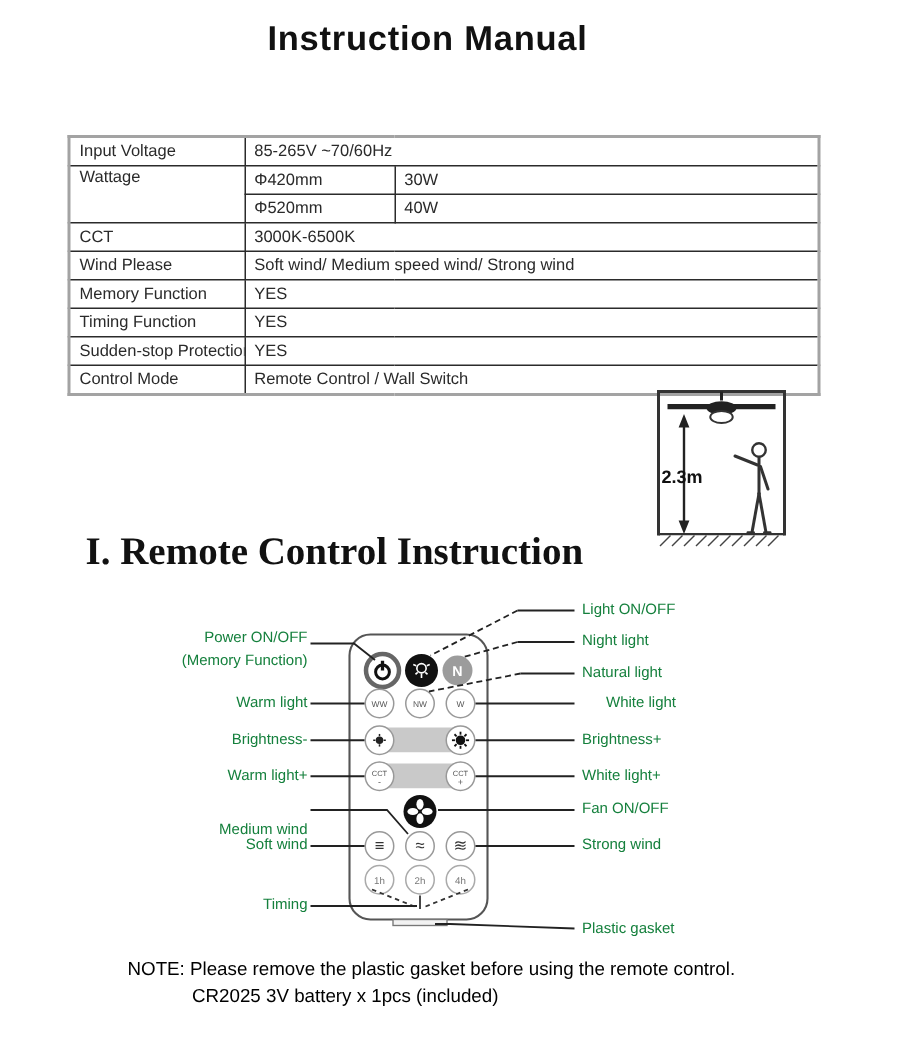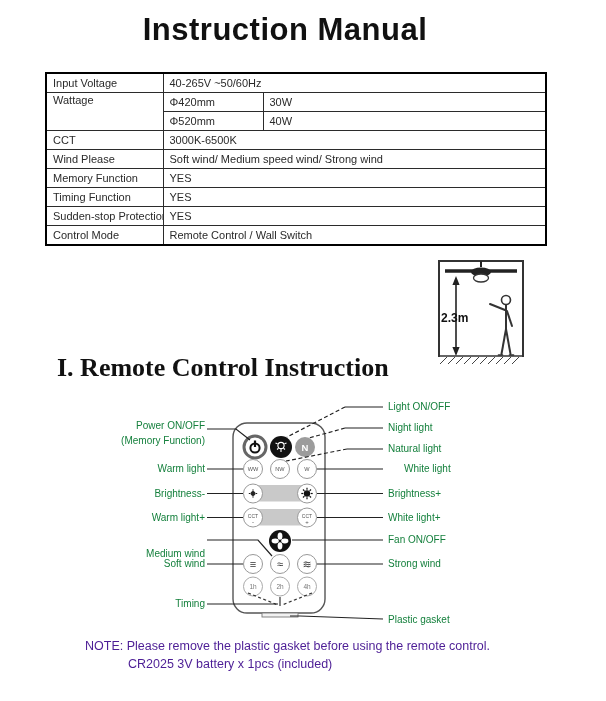--- a/index.html
+++ b/index.html
@@ -2,56 +2,56 @@
 <html><head>
 <meta charset="utf-8">
 <style>
   html,body{margin:0;padding:0;}
   body{
     width:606px;height:701px;position:relative;background:#ffffff;
     font-family:"Liberation Sans",sans-serif;color:#1d1d1d;overflow:hidden;
   }
   .page-title{
     position:absolute;top:12px;left:0;width:570px;text-align:center;
-    font-size:31px;font-weight:bold;letter-spacing:0.5px;color:#111;
+    font-size:23px;font-weight:bold;letter-spacing:0.5px;color:#111;
   }
   table.spec{
-    position:absolute;left:45px;top:72px;width:500px;
+    position:absolute;left:45px;top:90px;width:500px;
     border-collapse:collapse;table-layout:fixed;
-    border:2px solid #000000;
+    border:2px solid #a3a3a3;
   }
   table.spec td{
     border:1px solid #2b2b2b;font-size:11px;color:#2a2a2a;
     padding:1px 6px;height:16px;white-space:nowrap;overflow:hidden;
   }
   .section-heading{
     position:absolute;left:57px;top:353px;
     font-family:"Liberation Serif",serif;font-weight:bold;font-size:26px;color:#111;
   }
   .diagram-svg{position:absolute;left:0;top:0;width:606px;height:701px;}
   svg text{font-family:"Liberation Sans",sans-serif;}
   .lbl{position:absolute;font-size:10px;color:#15803d;white-space:nowrap;line-height:14px;}
   .lbl-l{width:145px;text-align:right;}
-  .note-line{position:absolute;font-size:12.5px;color:#4c1d95;white-space:nowrap;}
+  .note-line{position:absolute;font-size:12.5px;color:#000000;white-space:nowrap;}
 </style>
 </head>
 <body>
 
 <div class="page-title">Instruction Manual</div>
 
 <table class="spec">
   <colgroup>
       <col style="width:117px">
       <col style="width:100px">
       <col style="width:283px">
     </colgroup>
   <tbody>
       <tr>
     <td>Input Voltage</td>
-    <td colspan="2">40-265V ~50/60Hz</td>
+    <td colspan="2">85-265V ~70/60Hz</td>
   </tr>
   <tr>
     <td rowspan="2" style="vertical-align:top">Wattage</td>
     <td>Φ420mm</td>
     <td>30W</td>
   </tr>
   <tr>
     <td>Φ520mm</td>
     <td>40W</td>
   </tr>

